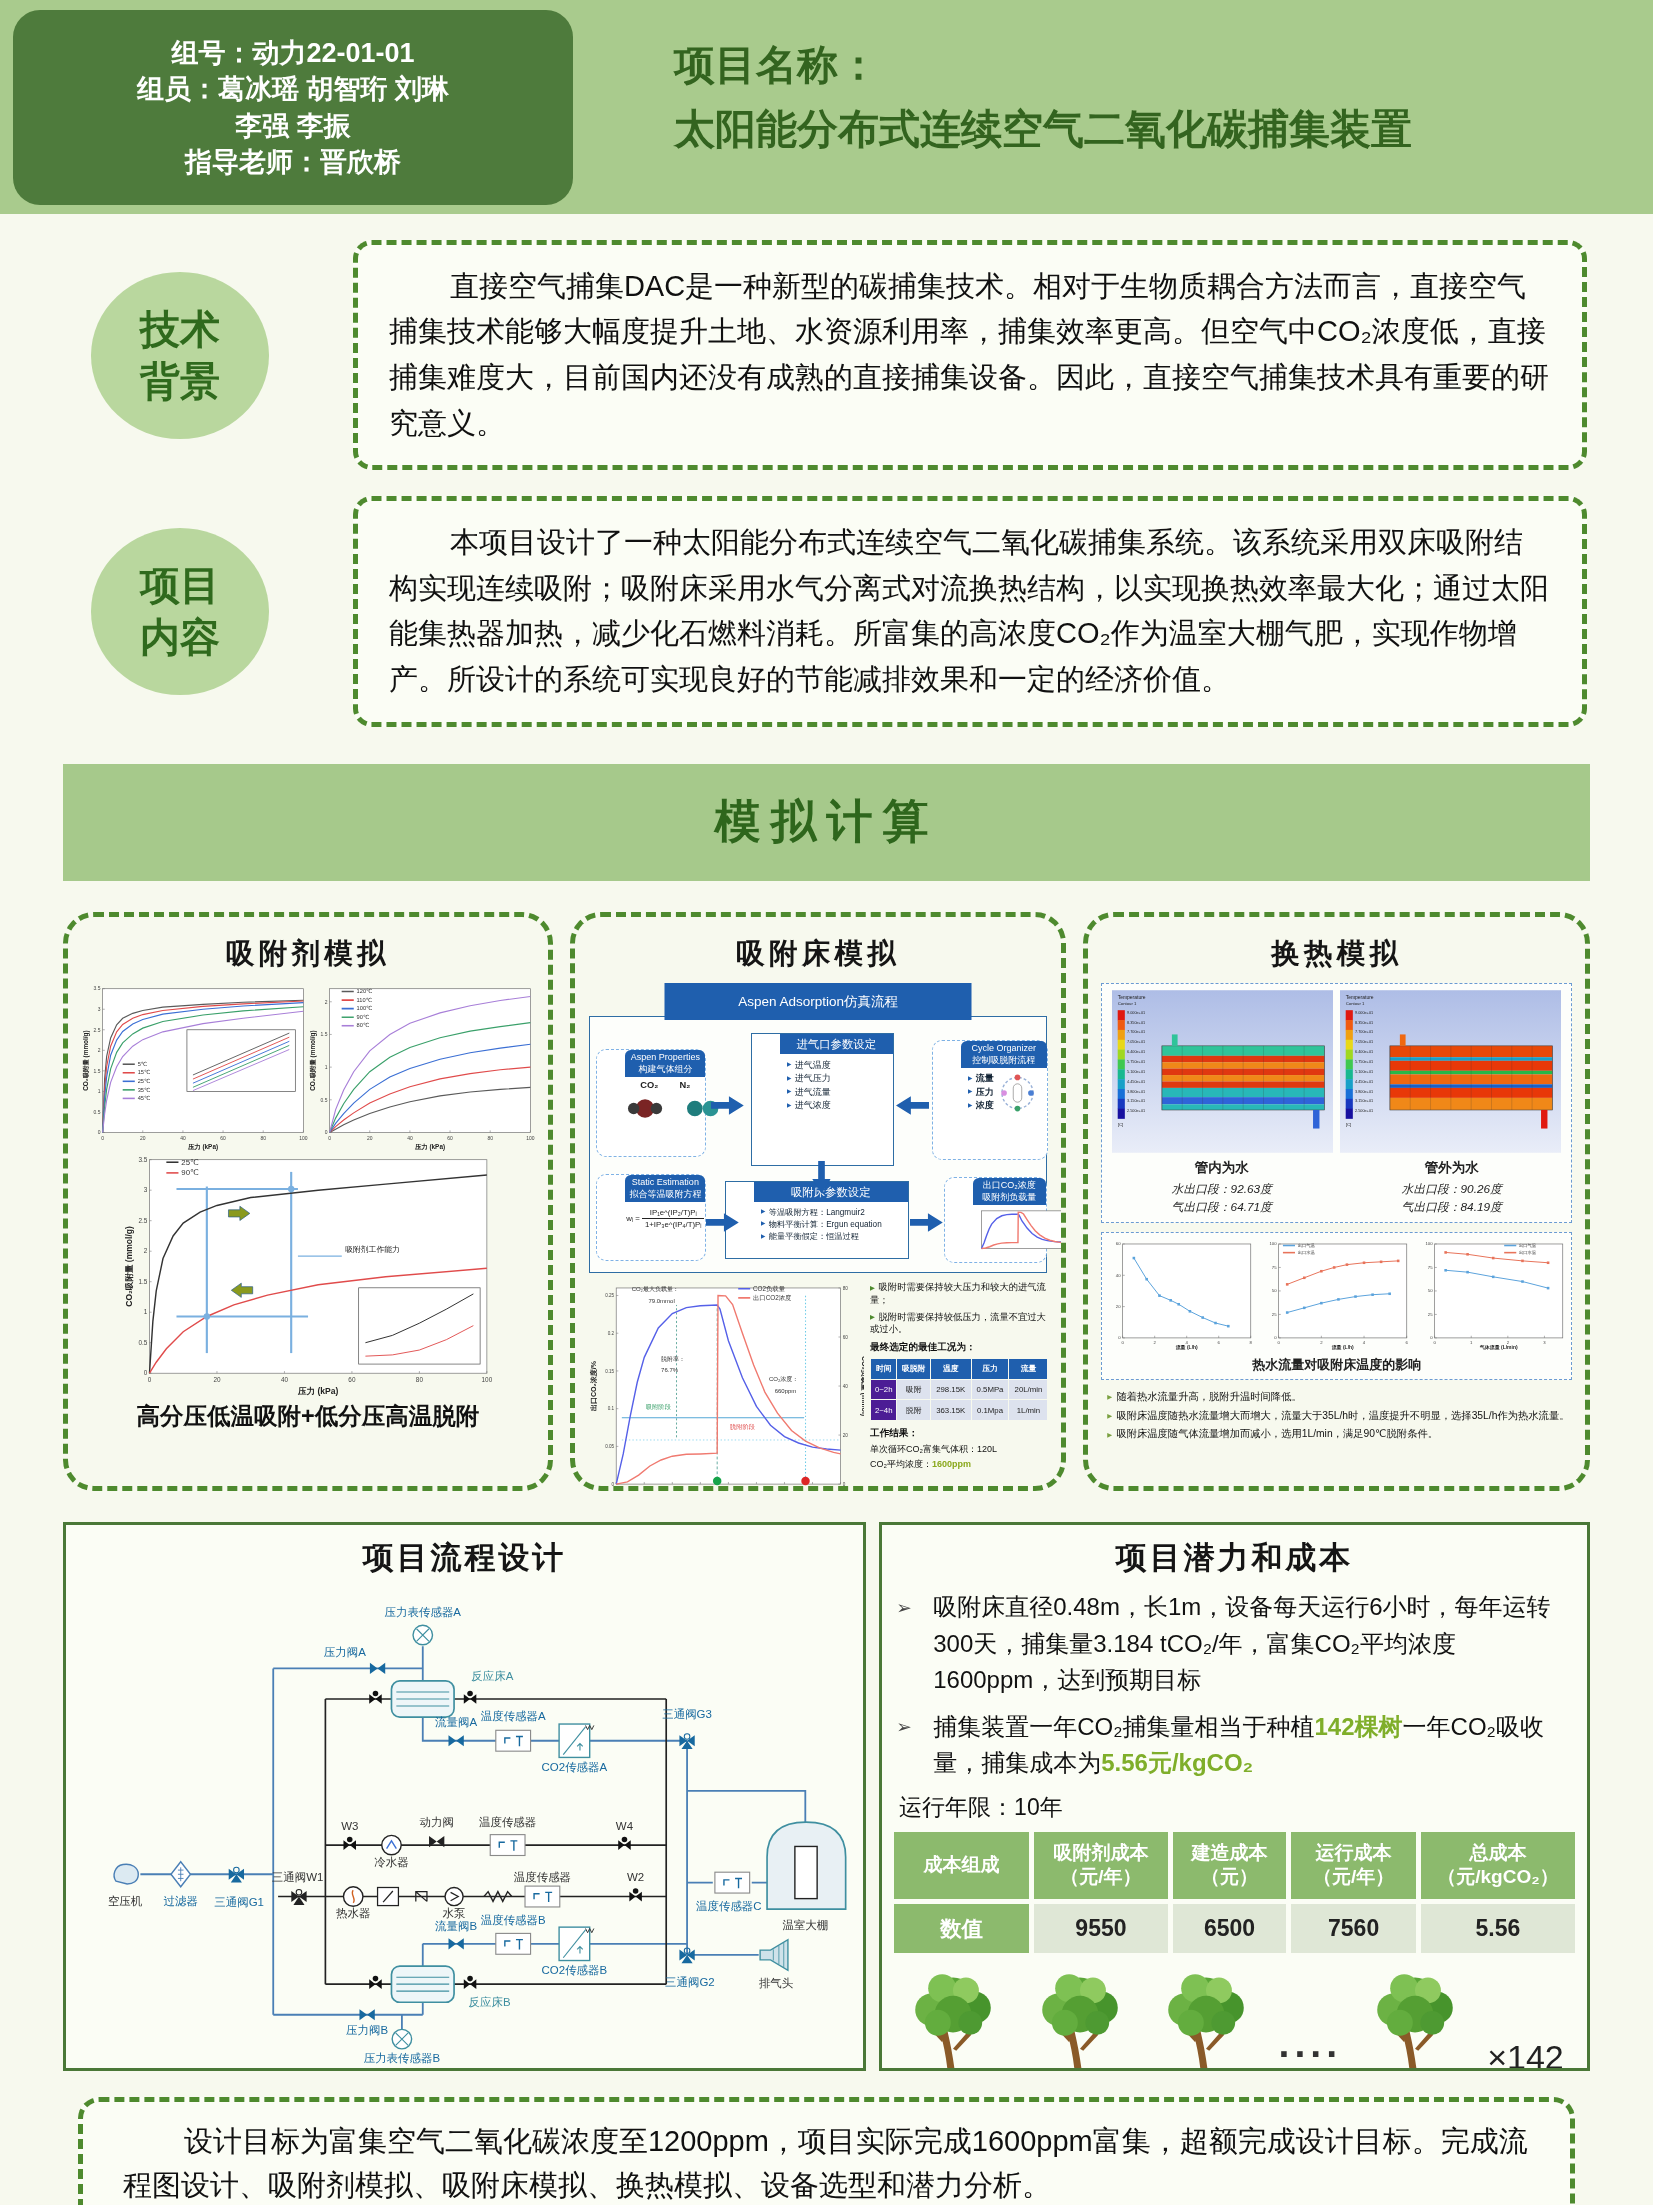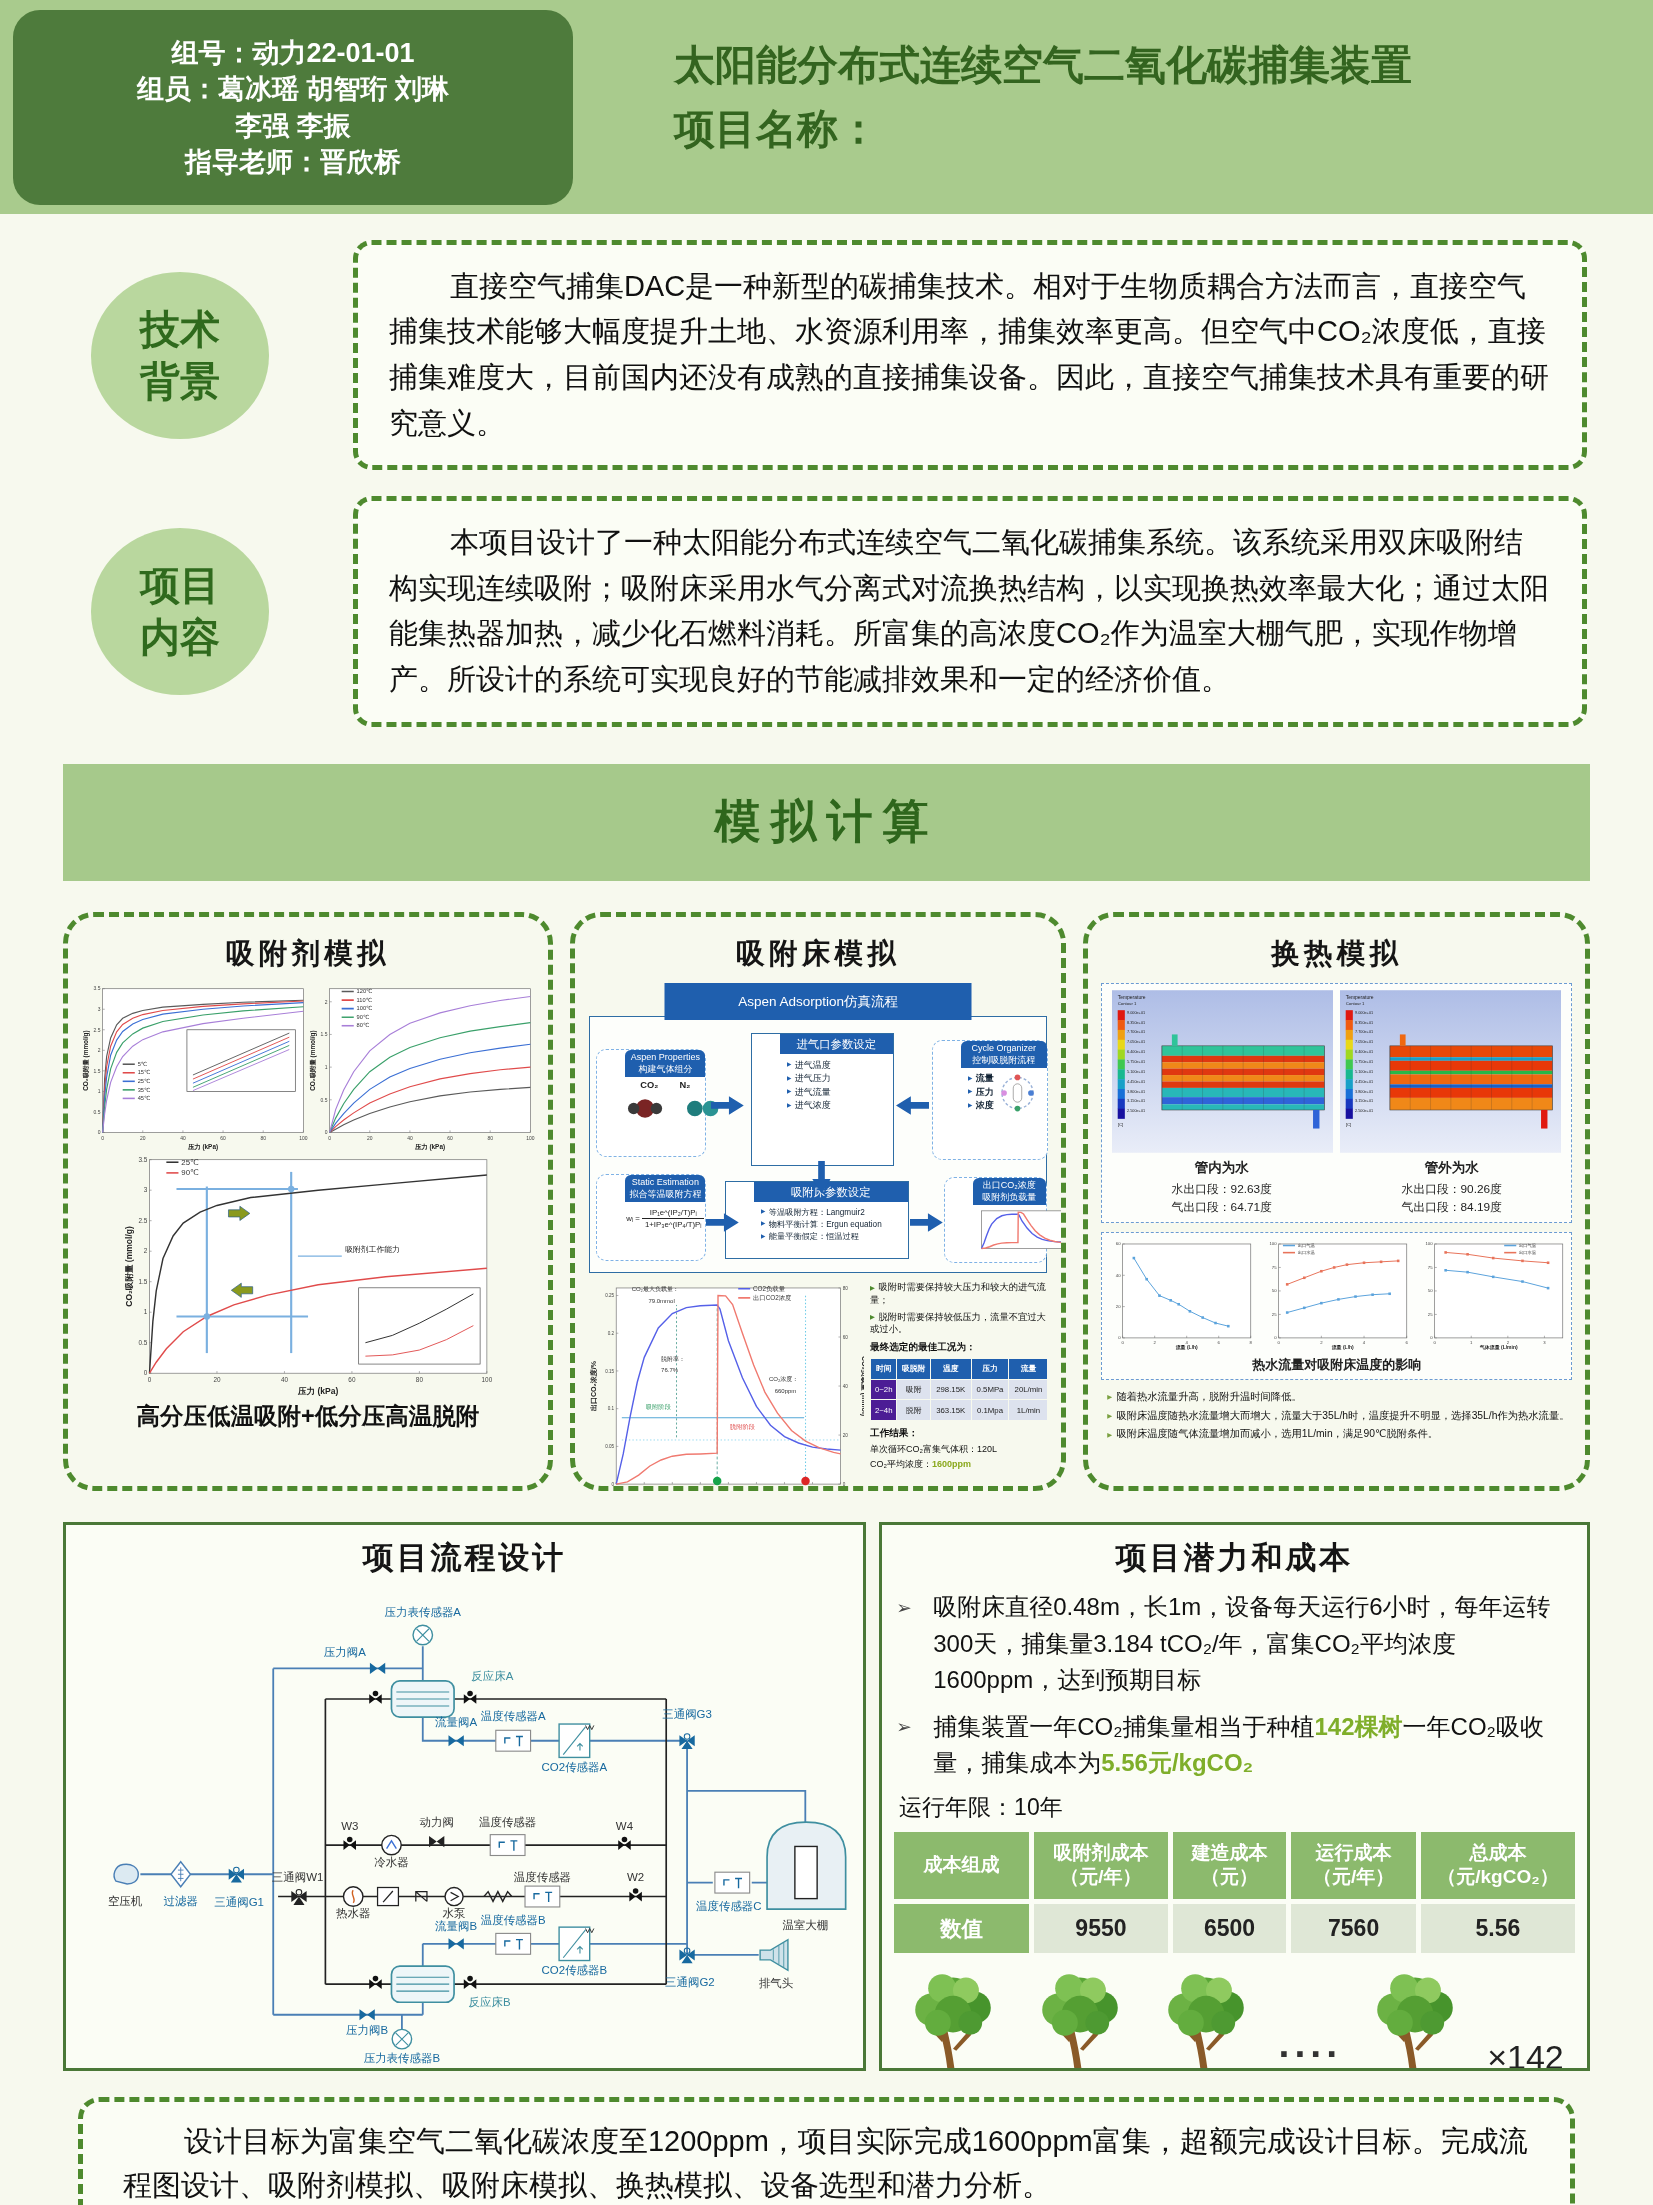--- a/index.html
+++ b/index.html
@@ -61,21 +61,21 @@
   .wtab th { background: #1f5fae; color: #fff; padding: 4.3px 1.4px; font-weight: bold; }
   .wtab td { background: #dde2ee; color: #222; padding: 4.3px 1.4px; }
   .wtab td.rh { background: #4c1d95; color: #fff; }
   .rline { font-size: 9px; margin-top: 2.1px; }
   .gval { color: #8aa81c; font-weight: bold; }
 
   
   .bluebox { border: 1.4px dashed #6b9bd2; padding: 5.7px 4.3px; margin-bottom: 8.6px; background: #fdfefb; }
   .cfd-row { display: flex; gap: 7.1px; justify-content: center; }
   .cfd-cap { text-align: center; font-weight: bold; font-size: 13.5px; color: #222; margin-top: 5.7px; }
-  .cfd-t { text-align: center; font-size: 11.8px; color: #222; margin-top: 4.3px; line-height: 1.5; }
+  .cfd-t { text-align: center; font-size: 11.8px; color: #222; margin-top: 4.3px; line-height: 1.5; font-style: italic; }
   .hxrow { display: flex; justify-content: space-between; }
   .hx-cap { text-align: center; font-weight: bold; font-size: 13px; color: #222; margin-top: 4.3px; }
   .c3bul { font-size: 10.3px; color: #111; line-height: 1.55; margin: 2.9px 0 0 5.7px; }
   .c3bul::before { content: "▶"; color: #7aa040; font-size: 6.4px; margin-right: 4.3px; vertical-align: 0.7px; }
 
   
   .botrow { display: flex; gap: 13px; margin: 31px 63px 0; flex-shrink: 0; }
   .solidbox { border: 3.6px solid #4a7837; background: #fbfdf5; padding: 8.6px 7.1px; height: 549px; overflow: hidden; }
   .flowbox { width: 803px; }
   .potbox { flex: 1; }
@@ -186,22 +186,22 @@
 <div class="page">
 
   <div class="hdr">
     <div class="hdr-left">
       <div>组号：动力22-01-01</div>
       <div>组员：葛冰瑶 胡智珩 刘琳</div>
       <div>李强 李振</div>
       <div>指导老师：晋欣桥</div>
     </div>
     <div class="hdr-right">
+      <div>项目名称：</div>
       <div>太阳能分布式连续空气二氧化碳捕集装置</div>
-      <div>项目名称：</div>
     </div>
   </div>
 
   <div class="sect-row">
     <div class="badge">
       <div>技术</div>
       <div>背景</div>
     </div>
     <div class="dash-box">
       <p>直接空气捕集DAC是一种新型的碳捕集技术。相对于生物质耦合方法而言，直接空气捕集技术能够大幅度提升土地、水资源利用率，捕集效率更高。但空气中CO₂浓度低，直接捕集难度大，目前国内还没有成熟的直接捕集设备。因此，直接空气捕集技术具有重要的研究意义。</p>

